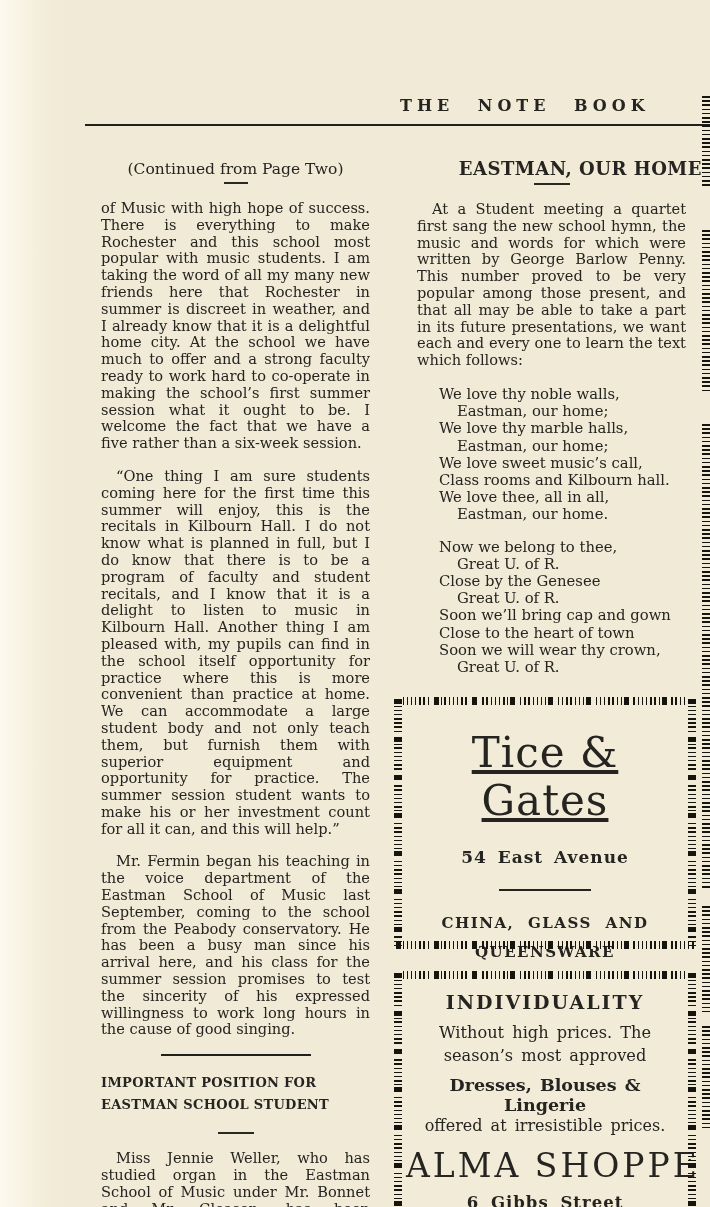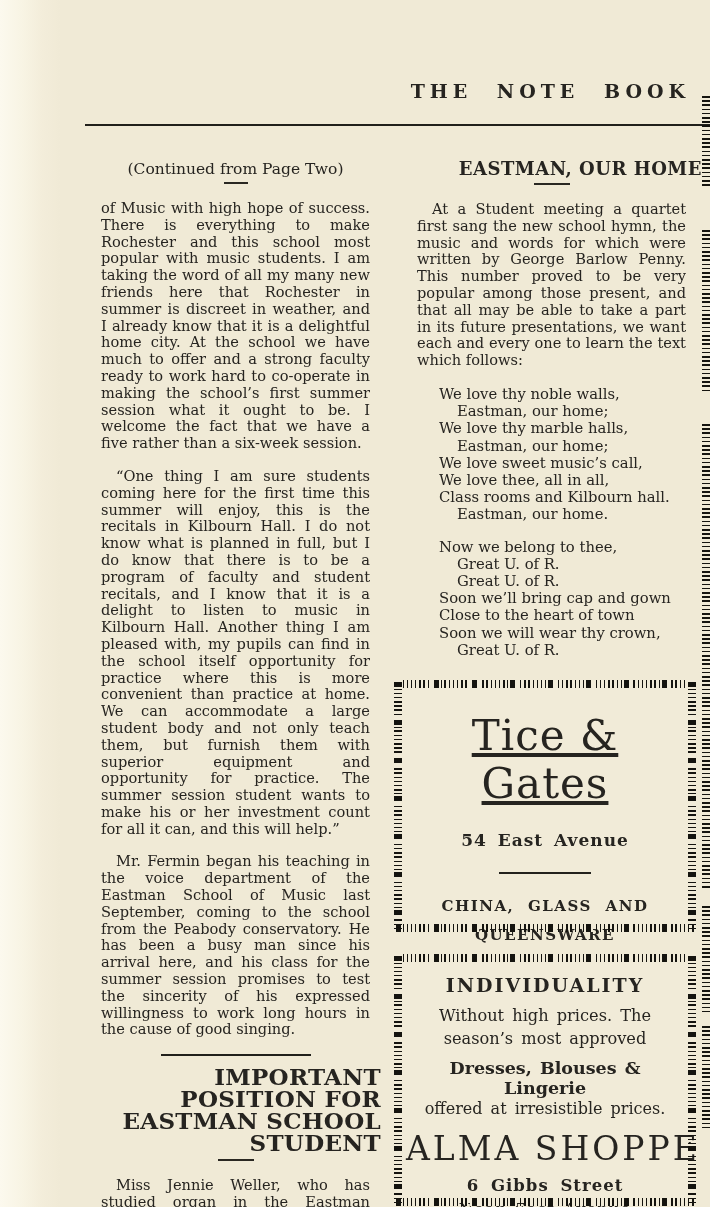--- a/index.html
+++ b/index.html
@@ -9,42 +9,42 @@
     background:#e8e2cd;
   }
   .page{
     position:relative;width:710px;height:1207px;overflow:hidden;
     background:
       linear-gradient(90deg,#fcf9ee 0px,#f8f4e4 22px,#f3edda 42px,#f0ead6 60px,#f0ead6 100%);
     color:#262420;
   }
   
   .masthead{
-    position:absolute;left:400px;top:80px;width:290px;
-    text-align:right;font-weight:bold;font-size:19px;
+    position:absolute;left:400px;top:96px;width:290px;
+    text-align:left;font-weight:bold;font-size:16px;
     letter-spacing:5px;word-spacing:13px;white-space:nowrap;
   }
   .head-rule{position:absolute;left:85px;top:124px;width:625px;height:2px;background:#21201b;}
 
   
   .columns{position:absolute;left:85px;top:156px;display:flex;gap:15px;}
   .col{width:301px;}
 
   .body-text,p{
     font-size:14.6px;line-height:16.8px;text-align:justify;margin:16px;
   }
   p.indent{text-indent:15px;}
   .continued{font-size:15.5px;text-align:center;margin-top:4px;}
   .mini-rule{width:24px;height:2px;background:#2a2822;margin:4px auto 7px auto;}
   .mini-rule.wide{width:36px;}
   .section-rule{width:150px;height:2px;background:#21201b;margin:12px auto 10px auto;}
 
   h2{
-    font-size:23px;line-height:22px;font-weight:bold;
-    text-align:right;margin:5px;letter-spacing:0.3px;
+    font-size:13px;line-height:22px;font-weight:bold;
+    text-align:left;margin:16px;letter-spacing:0.3px;
   }
   h3.col-head{font-size:18px;font-weight:bold;text-align:right;margin:2px 0 0 0;letter-spacing:0.5px;}
 
   
   .hymn{margin-top:2px;font-size:14.8px;line-height:17.2px;}
   .hymn .l1{padding-left:38px;}
   .hymn .l2{padding-left:56px;}
   .stanza-gap{height:15px;}
 
   
@@ -122,26 +122,27 @@
       <div class="mini-rule wide"></div>
 
       <p class="indent">At a Student meeting a quartet first sang the new school hymn, the music and words for which were written by George Barlow Penny.  This number proved to be very popular among those present, and that all may be able to take a part in its future presentations, we want each and every one to learn the text which follows:</p>
 
       <div class="hymn">
         <div class="l1">We love thy noble walls,</div>
         <div class="l2">Eastman, our home;</div>
         <div class="l1">We love thy marble halls,</div>
         <div class="l2">Eastman, our home;</div>
         <div class="l1">We love sweet music’s call,</div>
+        <div class="l1">Class rooms and Kilbourn hall.</div>
         <div class="l1">We love thee, all in all,</div>
-        <div class="l1">Class rooms and Kilbourn hall.</div>
         <div class="l2">Eastman, our home.</div>
         <div class="stanza-gap"></div>
         <div class="l1">Now we belong to thee,</div>
         <div class="l2">Great U. of R.</div>
+        <div class="l1">Close by the Genesee</div>
         <div class="l2">Great U. of R.</div>
         <div class="l1">Soon we’ll bring cap and gown</div>
         <div class="l1">Close to the heart of town</div>
         <div class="l1">Soon we will wear thy crown,</div>
         <div class="l2">Great U. of R.</div>
       </div>
 
       <div class="ad ad1">
         <div class="b-top"></div>
         <div class="b-bottom"></div>

